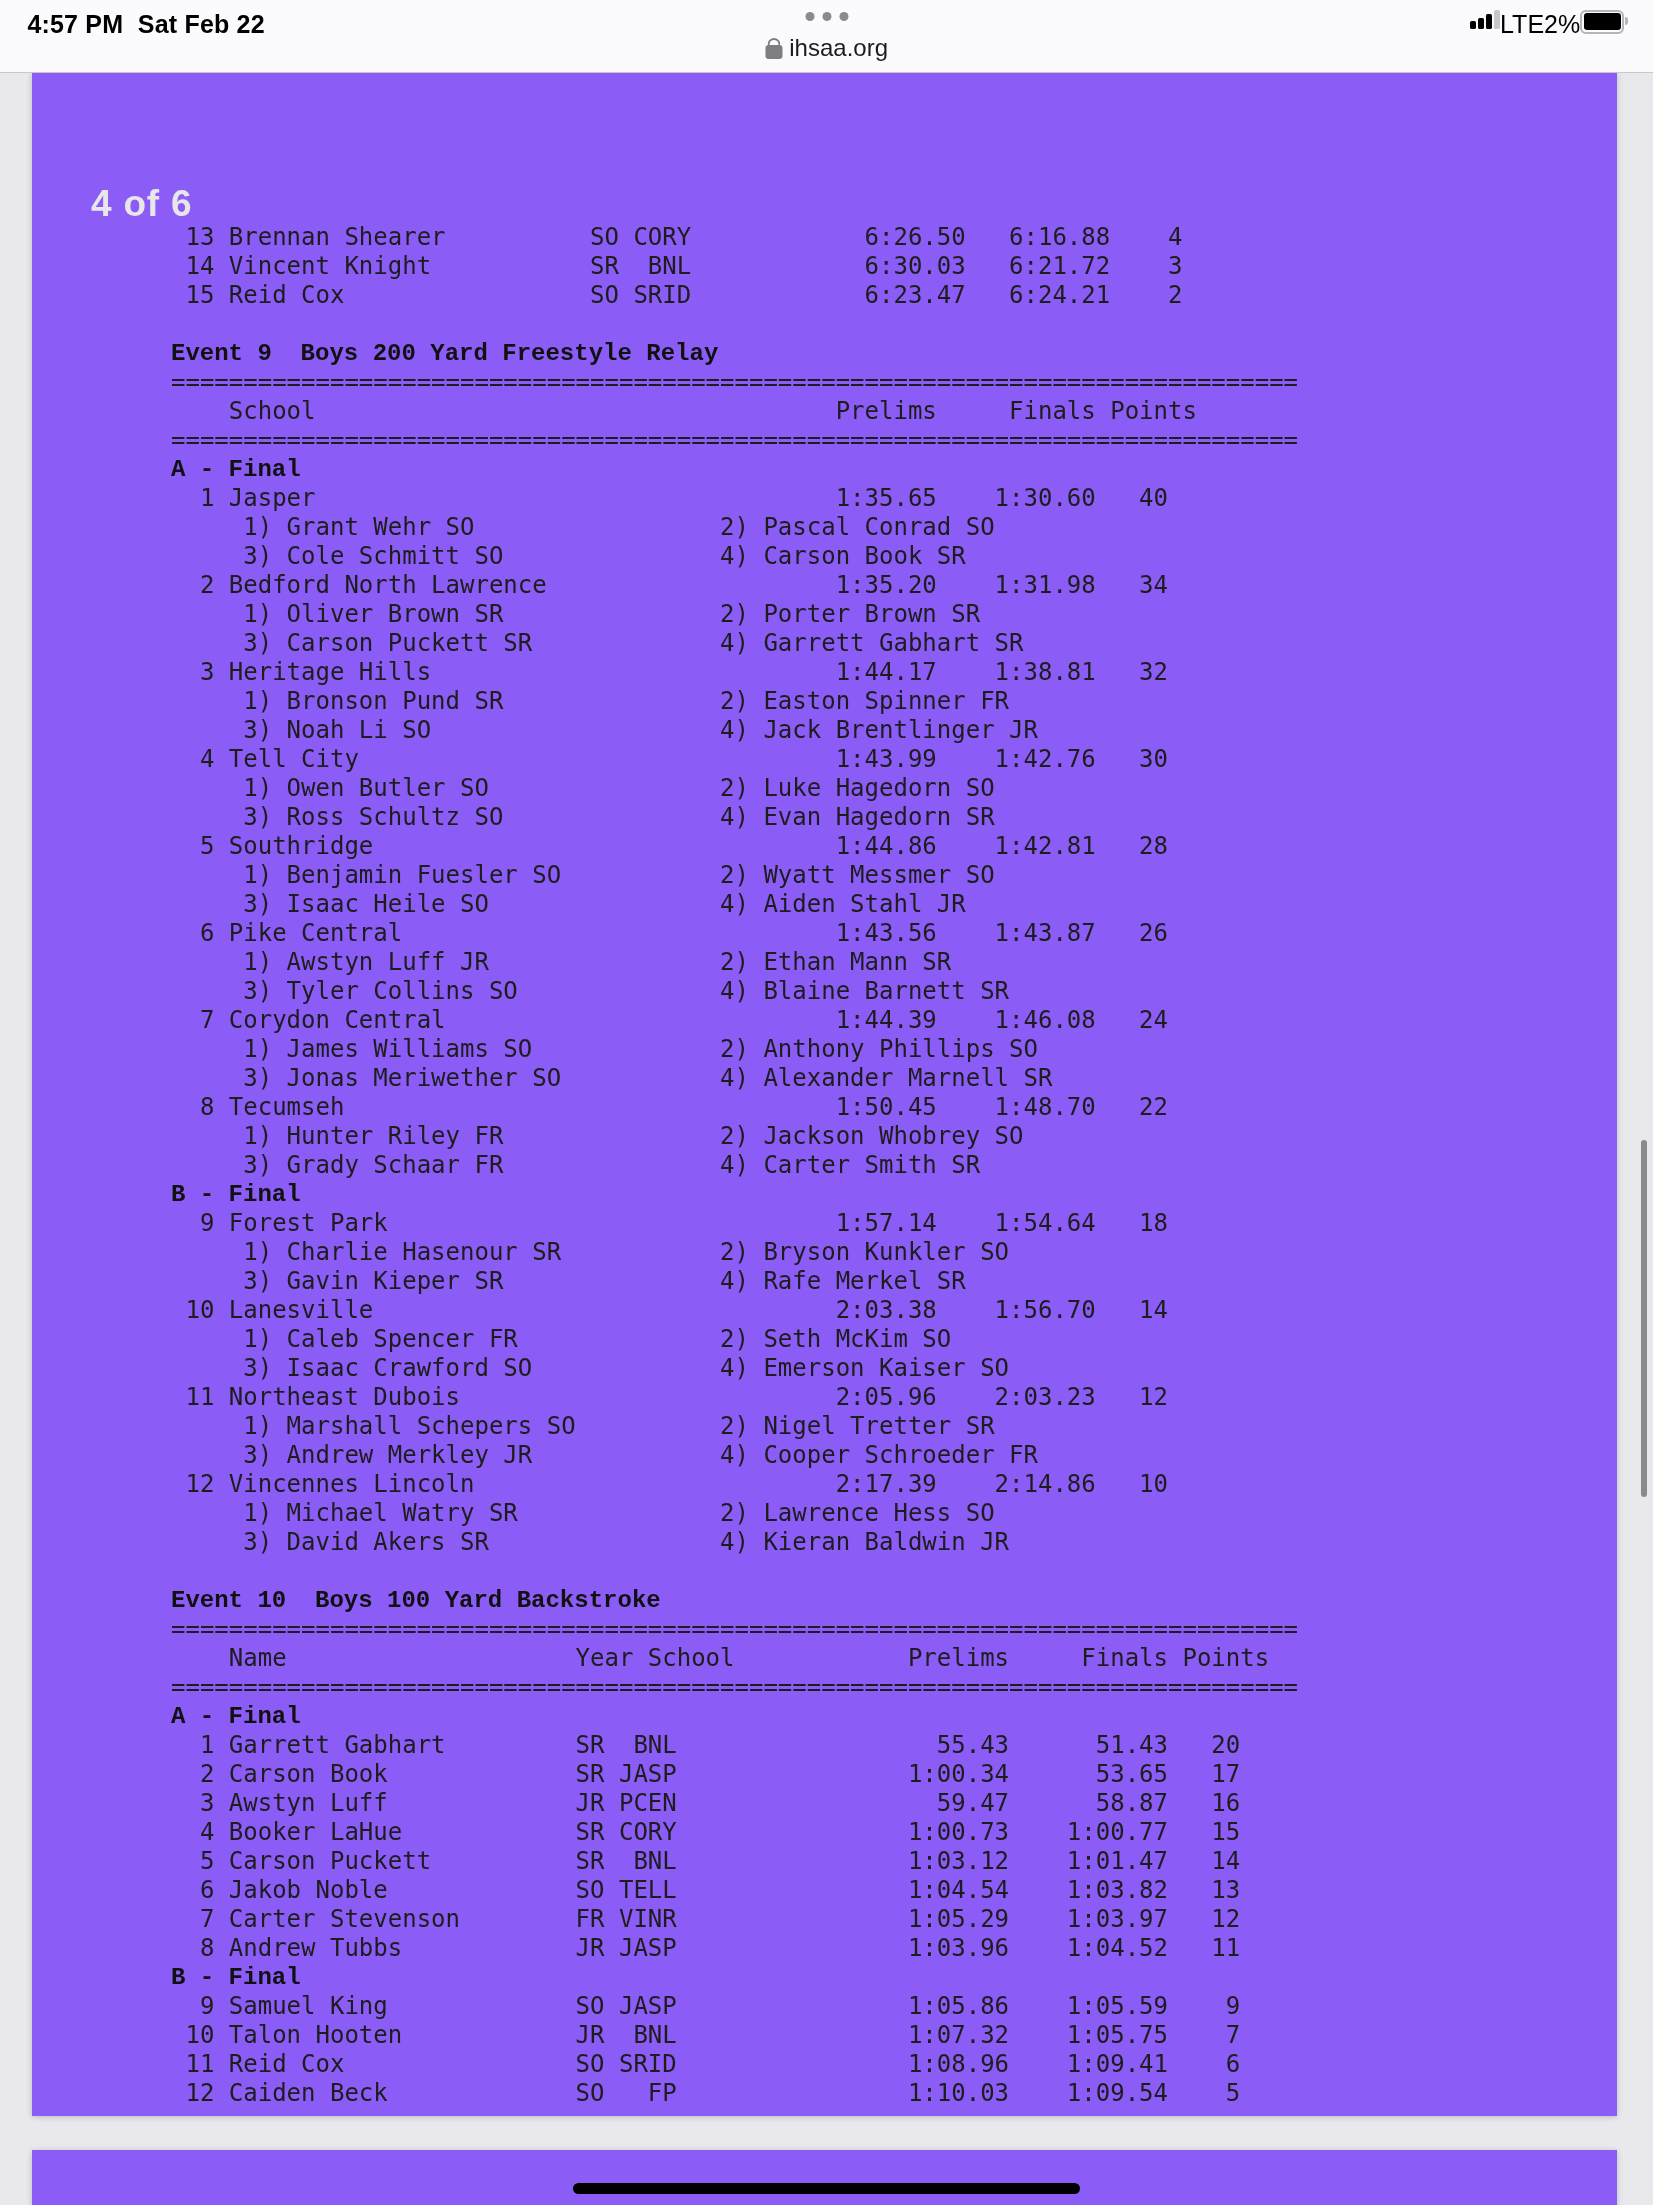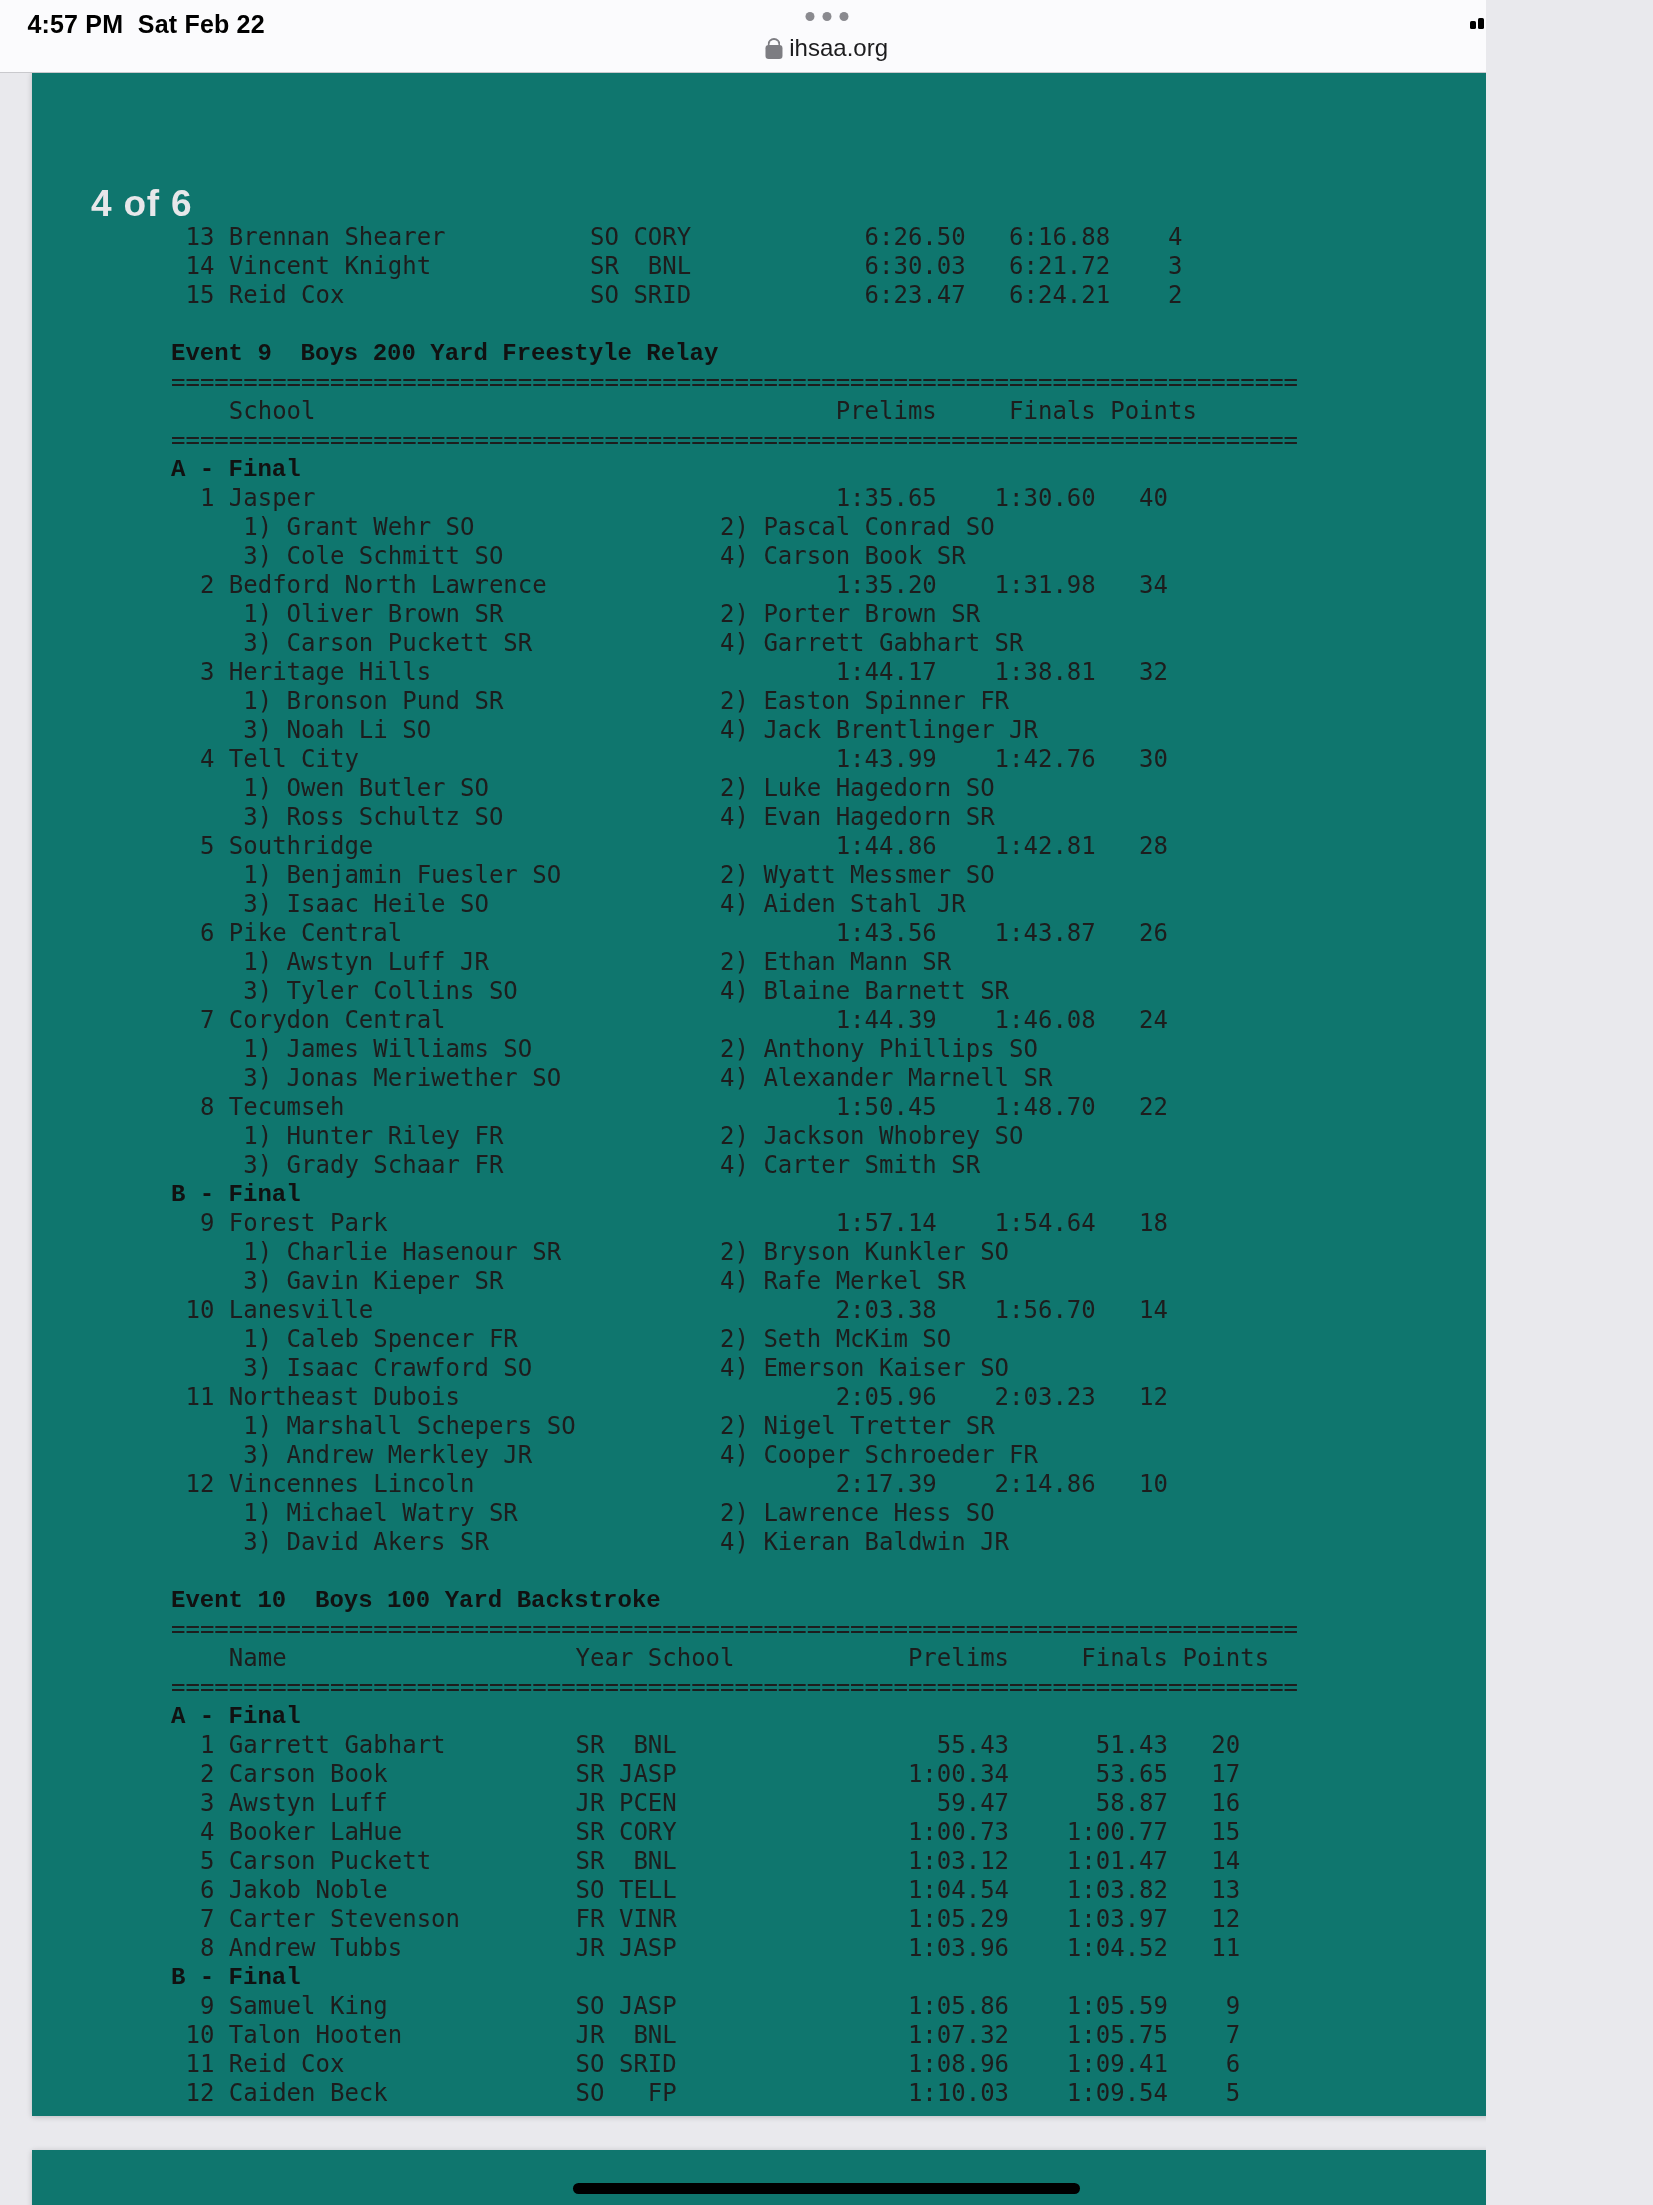--- a/index.html
+++ b/index.html
@@ -1,16 +1,16 @@
 <!DOCTYPE html>
 <html style="font-size:13px"><head>
 <meta charset="utf-8">
 <style>
   html,body{margin:0;padding:0;background:#e9e9ed;}
-  #screen{position:relative;width:1486px;height:2205px;overflow:hidden;
+  #screen{position:relative;width:1653px;height:2205px;overflow:hidden;
           background:#e9e9ed;font-family:"Liberation Sans",sans-serif;}
 
   
   #chrome{position:absolute;left:0;top:0;width:1653px;height:72px;
           background:#fbfbfd;border-bottom:0.8px solid #c9c9cd;z-index:30;}
   #status-left{position:absolute;left:27.4px;top:9.7px;font-size:25px;font-weight:600;
                color:#000;letter-spacing:0.2px;}
   #status-left .date{margin-left:14.5px;font-weight:600;}
   #mt-dots{position:absolute;left:50%;top:12px;transform:translateX(-50%);
            display:flex;gap:8px;cursor:pointer;}
@@ -29,21 +29,21 @@
   #sig i:nth-child(3){height:15.3px}#sig i:nth-child(4){height:19.4px;background:#c7c7cb;}
   #net,#batt-pct{font-size:25px;font-weight:500;color:#000;}
   #batt{position:relative;width:40px;height:20px;border:2px solid #b6b6ba;
         border-radius:5.7px;margin-right:4.8px;}
   #batt .fill{position:absolute;left:1.6px;top:1.6px;bottom:1.6px;right:1.6px;
         background:#000;border-radius:3.2px;}
   #batt:after{content:"";position:absolute;right:-5.7px;top:5.7px;width:3.2px;height:7.3px;
         background:#b6b6ba;border-radius:0 2.4px 2.4px 0;}
 
   
-  .page{position:absolute;left:32px;width:1585px;background:#0f766e;
+  .page{position:absolute;left:32px;width:1585px;background:#8b5cf6;
         box-shadow:0 0.8px 5.7px rgba(0,0,0,.20);}
   #page4{top:72px;height:2044px;}
   #page5{top:2150px;height:242px;}
 
   #watermark{position:absolute;left:59px;top:111px;font-size:37px;font-weight:700;
              color:#e7e7ea;letter-spacing:0.8px;}
 
   
   #report{position:absolute;left:123px;top:135px;margin:16px;
           font-family:"DejaVu Sans Mono",monospace;font-size:24px;

